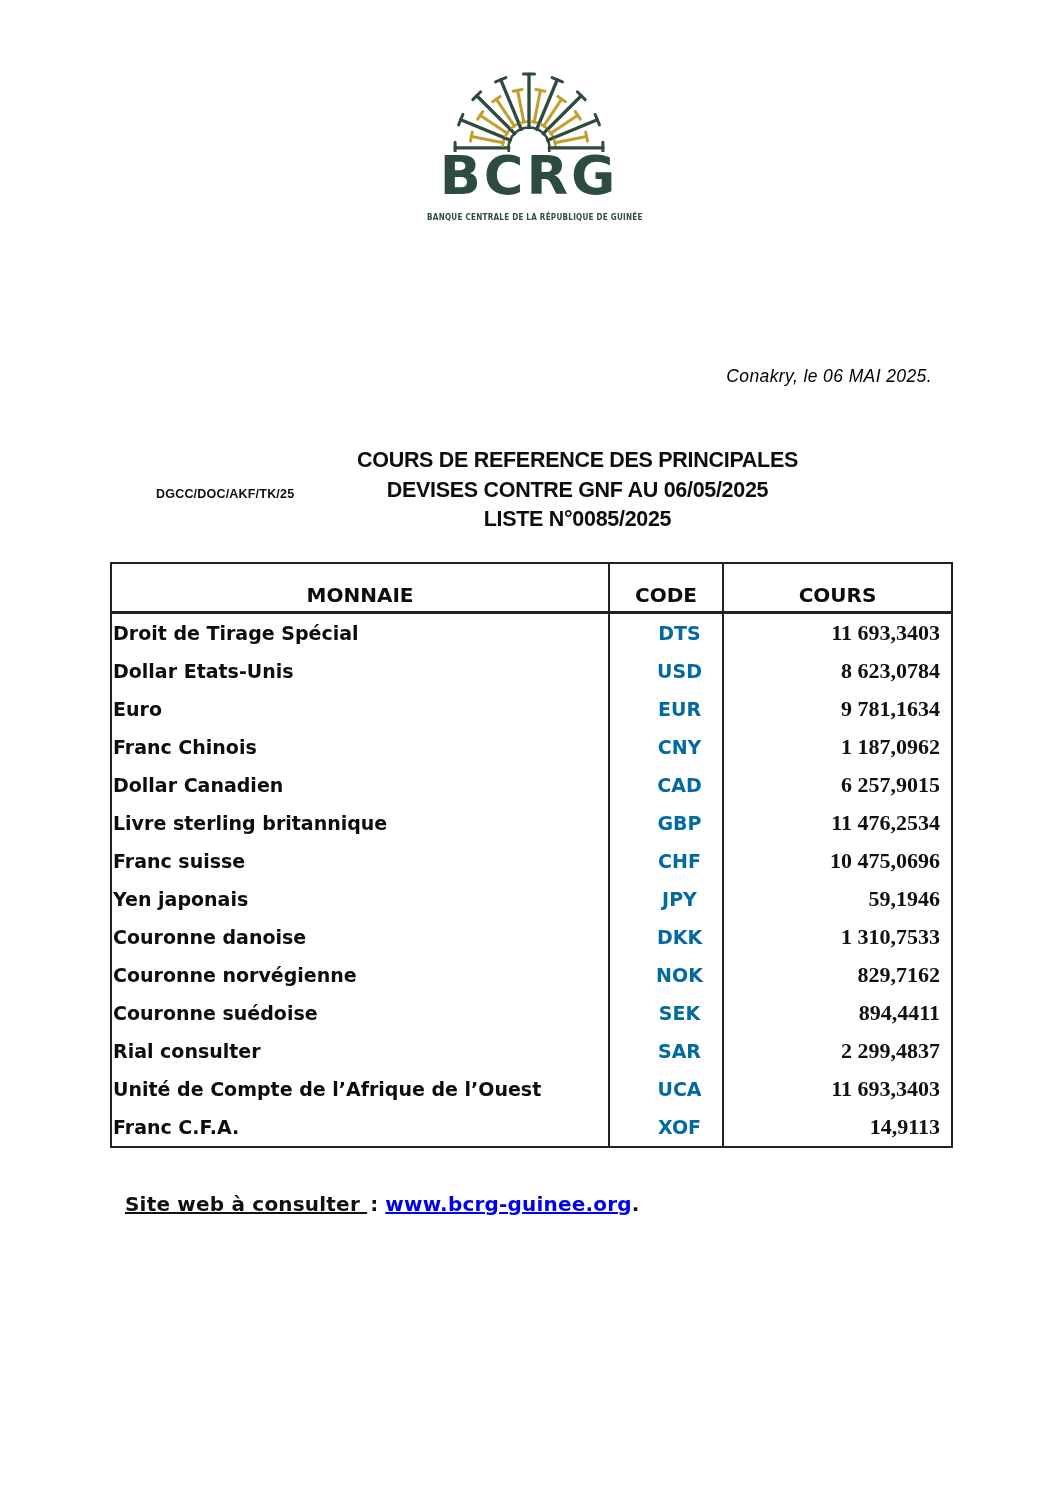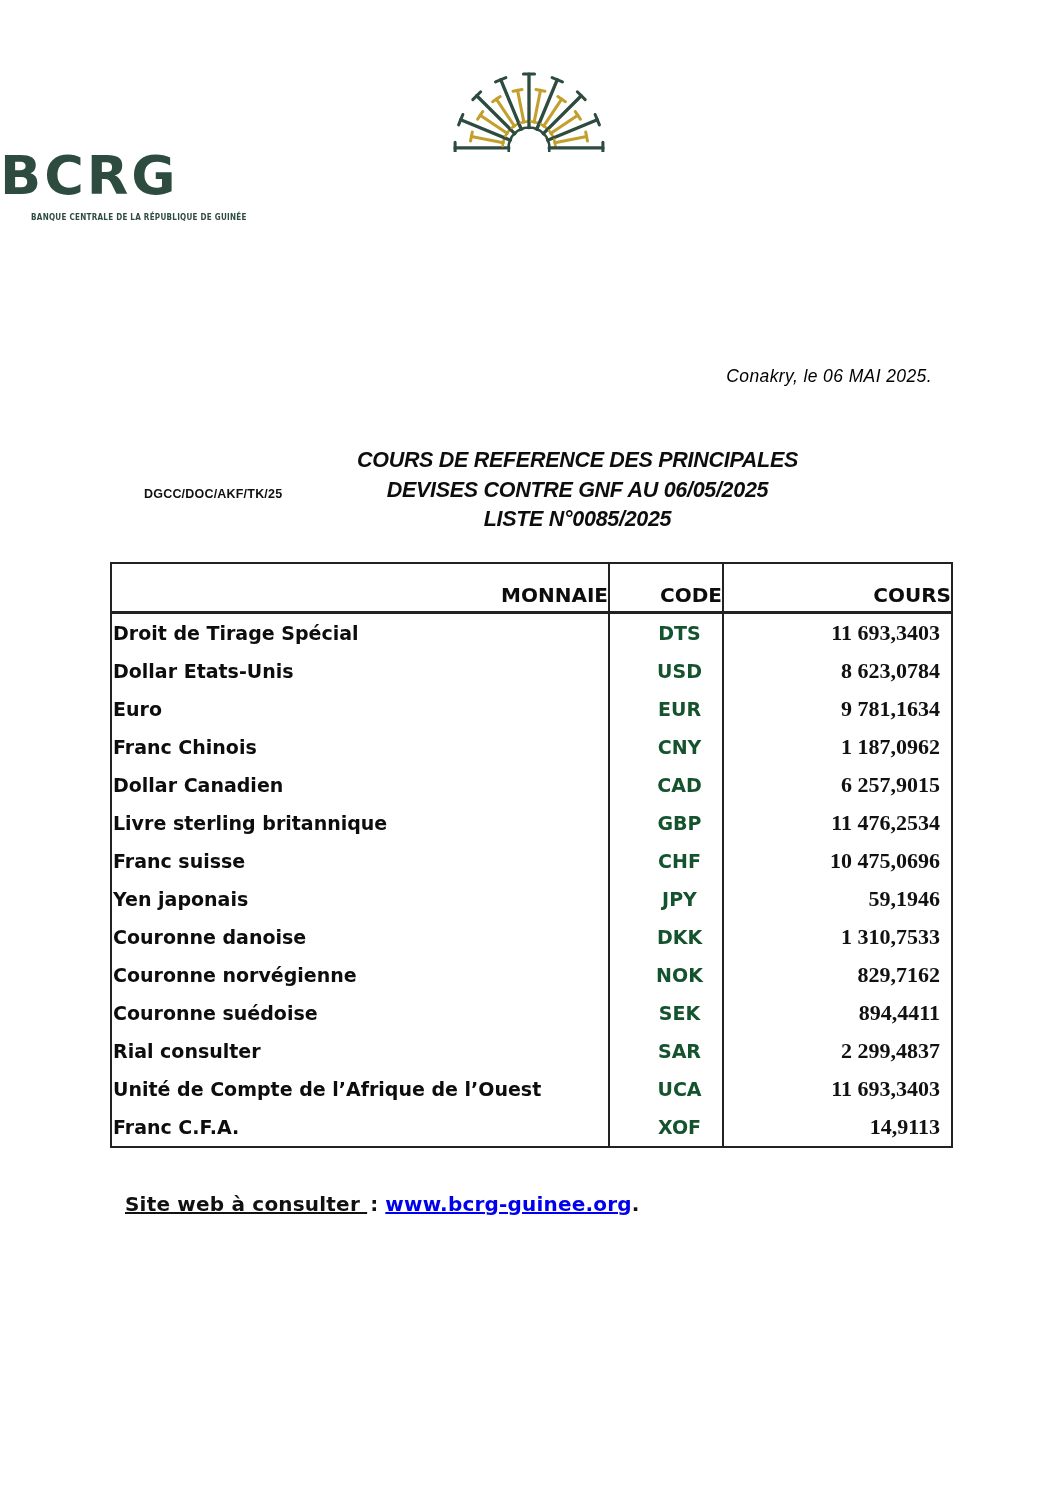--- a/index.html
+++ b/index.html
@@ -7,21 +7,21 @@
     position:relative;
     width:1058px;
     height:1497px;
     background:#ffffff;
     font-family:"DejaVu Sans", sans-serif;
     color:#141414;
     overflow:hidden;
   }
 
   
-  .logo{position:absolute;left:0;top:70px;width:100%;}
+  .logo{position:absolute;left:0;top:70px;width:100%;text-align:center;}
   .logo svg{display:block;margin:0 auto;width:152px;height:82px;}
   .logo-acronym{
     font-size:54px;font-weight:bold;line-height:1.0;
     letter-spacing:3px;color:var(--green);
     margin-top:-3px;
   }
   .logo-tagline-wrap{margin-top:2px;padding-left:12px;}
   .logo-tagline{
     display:inline-block;white-space:nowrap;
     font-size:8.5px;font-weight:bold;letter-spacing:0.3px;
@@ -29,51 +29,51 @@
     transform:scaleX(0.85);transform-origin:center top;
   }
 
   
   .date{
     position:absolute;top:366px;right:126px;
     font-family:"Liberation Sans", sans-serif;
     font-style:italic;font-size:17.5px;letter-spacing:0.4px;color:#000000;
   }
   .ref{
-    position:absolute;left:144px;top:487px;
+    position:absolute;left:156px;top:487px;
     font-family:"Liberation Sans", sans-serif;
     font-weight:bold;font-size:12.5px;letter-spacing:0.2px;color:#111;
   }
   .title{
     position:absolute;left:160px;top:446px;width:835px;
     text-align:center;
     font-family:"Liberation Sans", sans-serif;
     font-weight:bold;font-size:21.5px;line-height:29.5px;
-    letter-spacing:-0.3px;color:#0d0d0d;font-style:italic;
+    letter-spacing:-0.3px;color:#0d0d0d;
   }
 
   
   table.rates{
     position:absolute;left:110px;top:562px;width:841px;
     border-collapse:collapse;table-layout:fixed;
     border:2px solid #222;
     background:#fff;
   }
   table.rates th, table.rates td{
     border-left:2px solid #222;border-right:2px solid #222;
     overflow:hidden;white-space:nowrap;
   }
   table.rates thead th{
     border-bottom:3px solid #222;
     height:43px;vertical-align:bottom;padding:0 0 4px 0;
-    font-size:20px;font-weight:bold;text-align:right;color:#0d0d0d;
+    font-size:20px;font-weight:bold;text-align:center;color:#0d0d0d;
   }
   table.rates tbody td{height:36px;vertical-align:middle;}
   td.cell-monnaie{font-weight:bold;font-size:19px;color:#0d0d0d;}
-  td.cell-code{text-align:center;font-weight:bold;font-size:19px;color:#14532d;padding-left:28px;}
+  td.cell-code{text-align:center;font-weight:bold;font-size:19px;color:#0369a1;padding-left:28px;}
   td.cell-cours{
     text-align:right;padding-right:11px;
     font-family:"Liberation Serif", serif;
     font-weight:bold;font-size:22px;color:#111;
   }
 
   
   .footer{
     position:absolute;left:125px;top:1192px;
     font-size:20px;font-weight:bold;color:#111;

